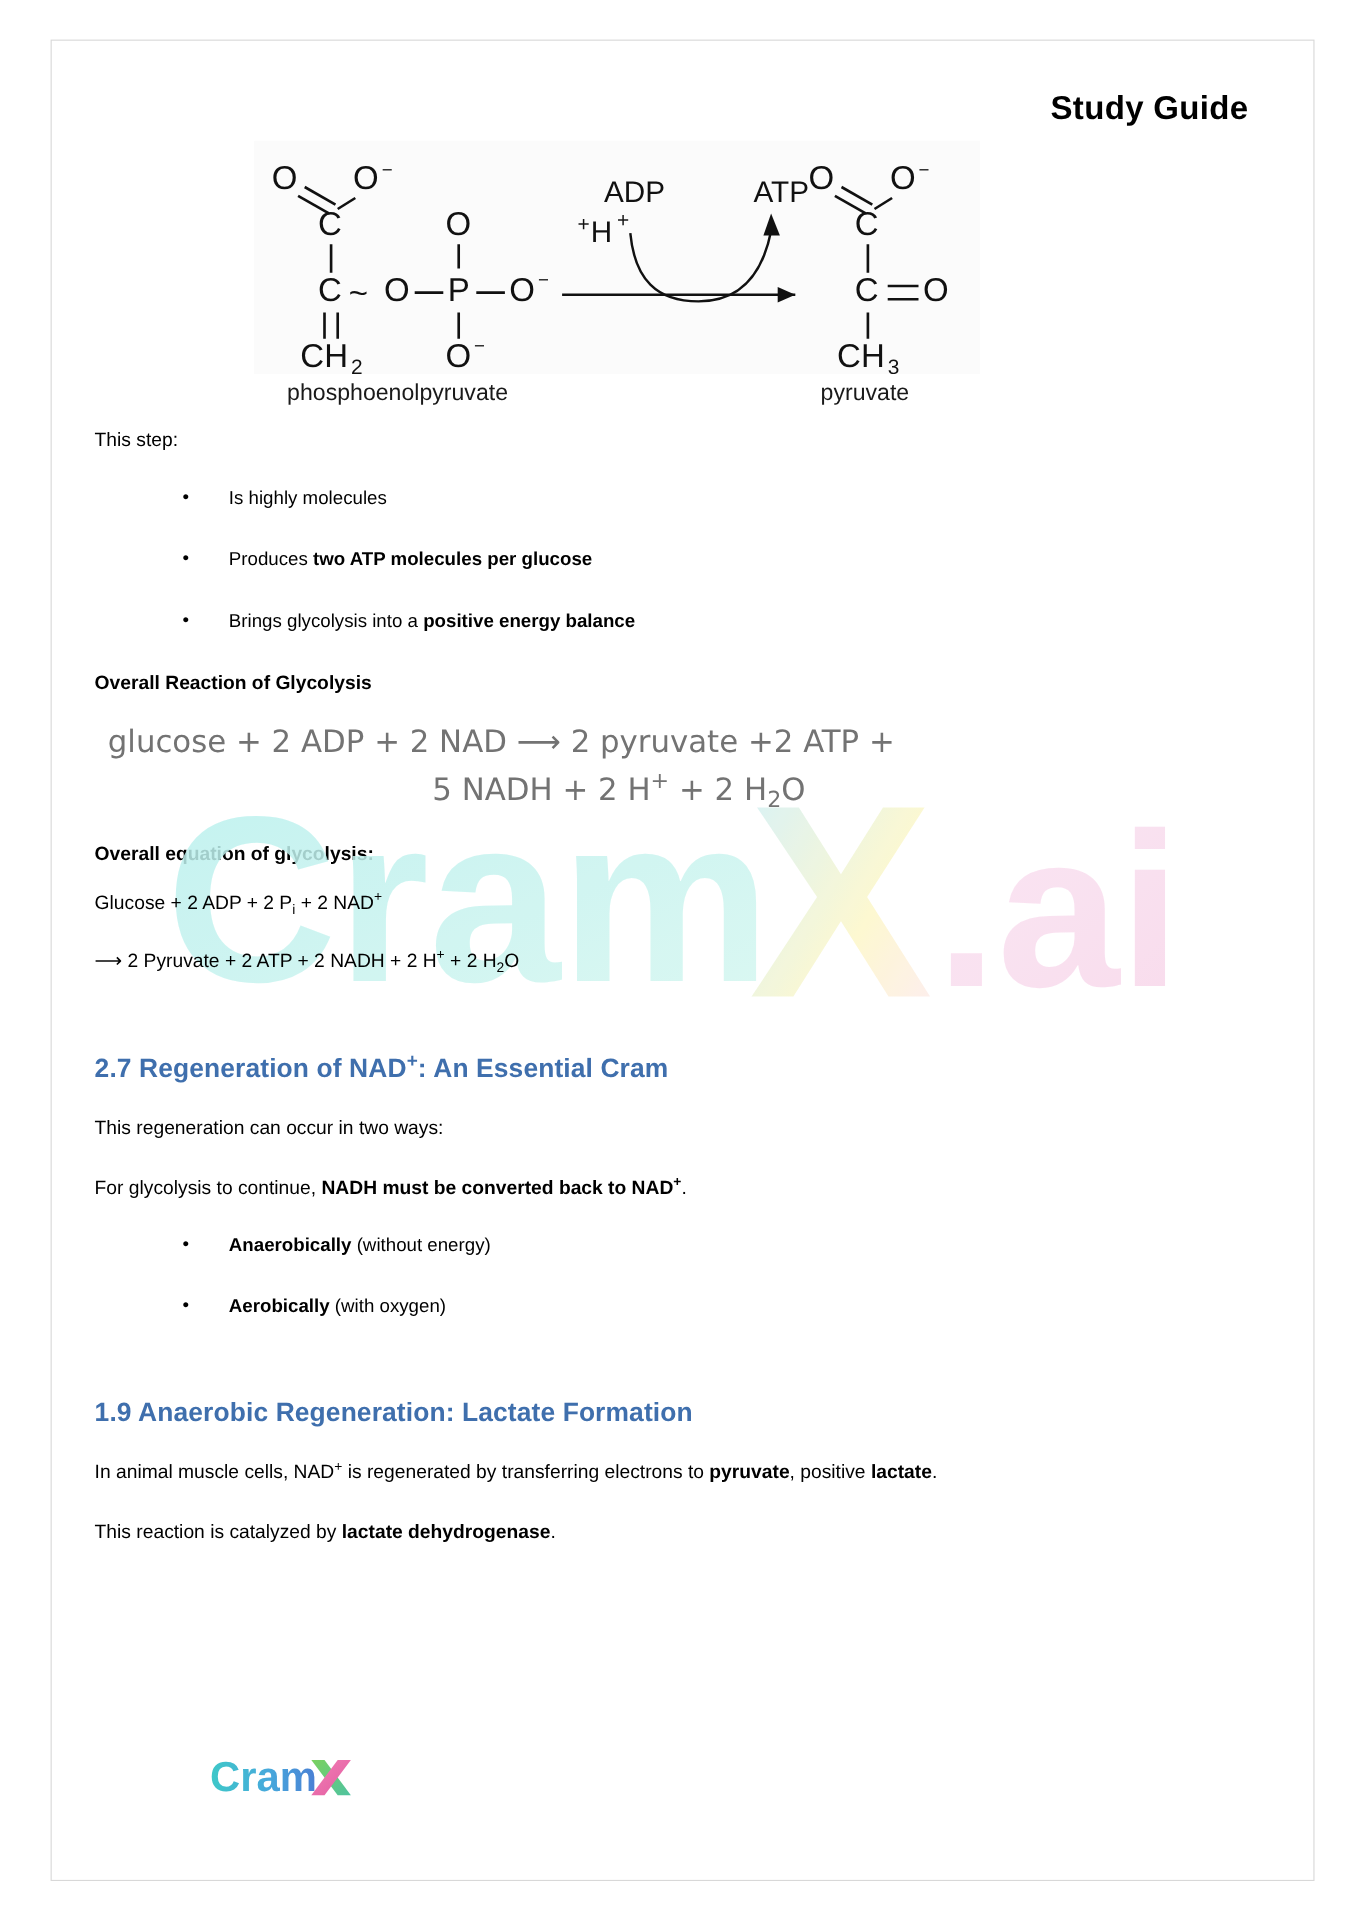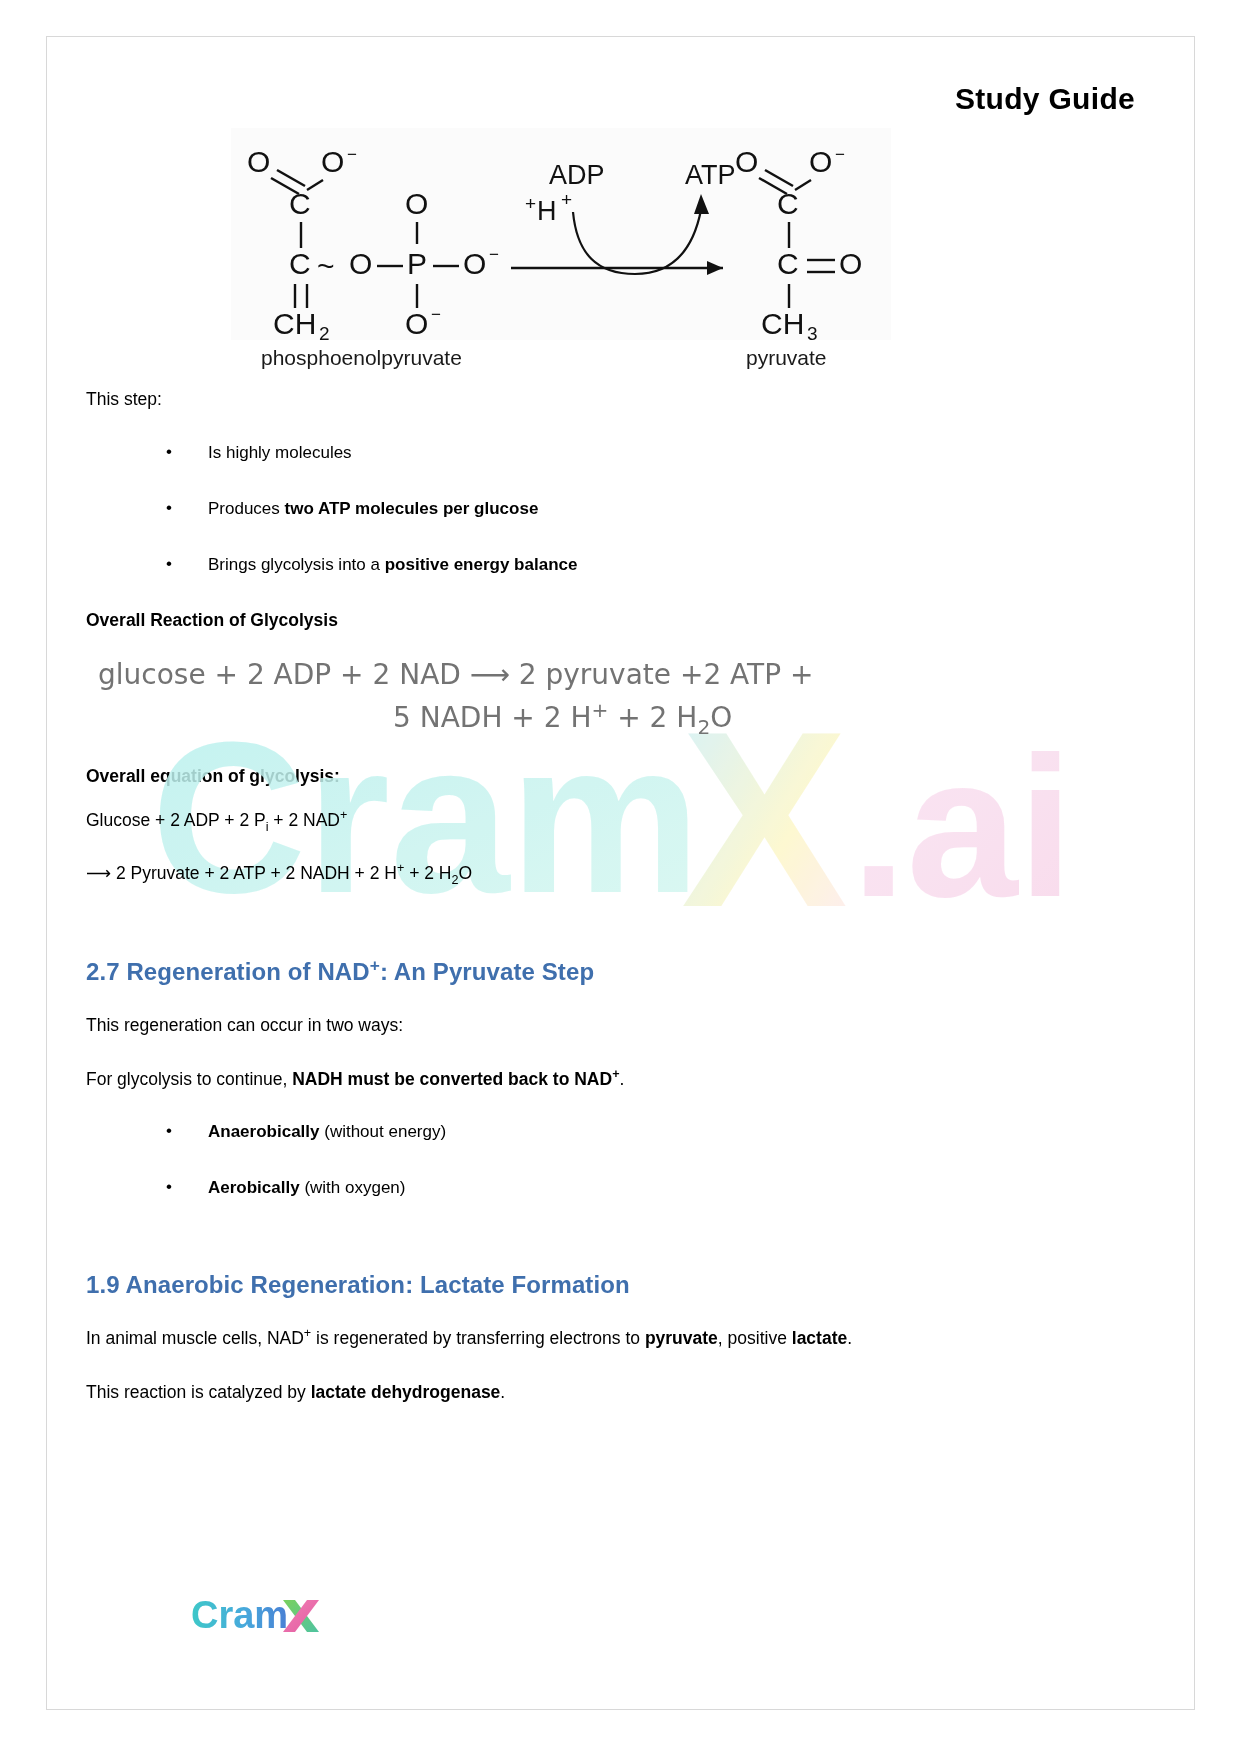--- a/index.html
+++ b/index.html
@@ -293,21 +293,21 @@
         <span>glucose + 2 ADP + 2 NAD ⟶ 2 pyruvate +2 ATP +</span>
         <span class="line2"><span>5 NADH + 2 H</span><sup class="sm">+</sup><span> +   2 H</span><sub class="sm">2</sub><span>O</span></span>
       </div>
 
       <h4 class="minihead">Overall equation of glycolysis:</h4>
 
       <p class="eqline"><span>Glucose + 2 ADP + 2 P</span><sub class="sm">i</sub><span> + 2 NAD</span><sup class="sm">+</sup></p>
 
       <p class="eqline"><span>⟶ 2 Pyruvate + 2 ATP + 2 NADH + 2 H</span><sup class="sm">+</sup><span> + 2 H</span><sub class="sm">2</sub><span>O</span></p>
 
-      <h2 class="sect"><span>2.7 Regeneration of NAD</span><sup class="sm">+</sup><span>: An Pyruvate Step</span></h2>
+      <h2 class="sect"><span>2.7 Regeneration of NAD</span><sup class="sm">+</sup><span>: An Essential Cram</span></h2>
 
       <p class="para">This regeneration can occur in two ways:</p>
 
       <p class="para"><span>For glycolysis to continue, </span><b><span>NADH must be converted back to NAD</span><sup class="sm">+</sup></b><span>.</span></p>
 
       <ul class="bullets">
         <li>
           <span class="bullet-dot">•</span>
           <b>Anaerobically</b><span> (without energy)</span>
         </li>

